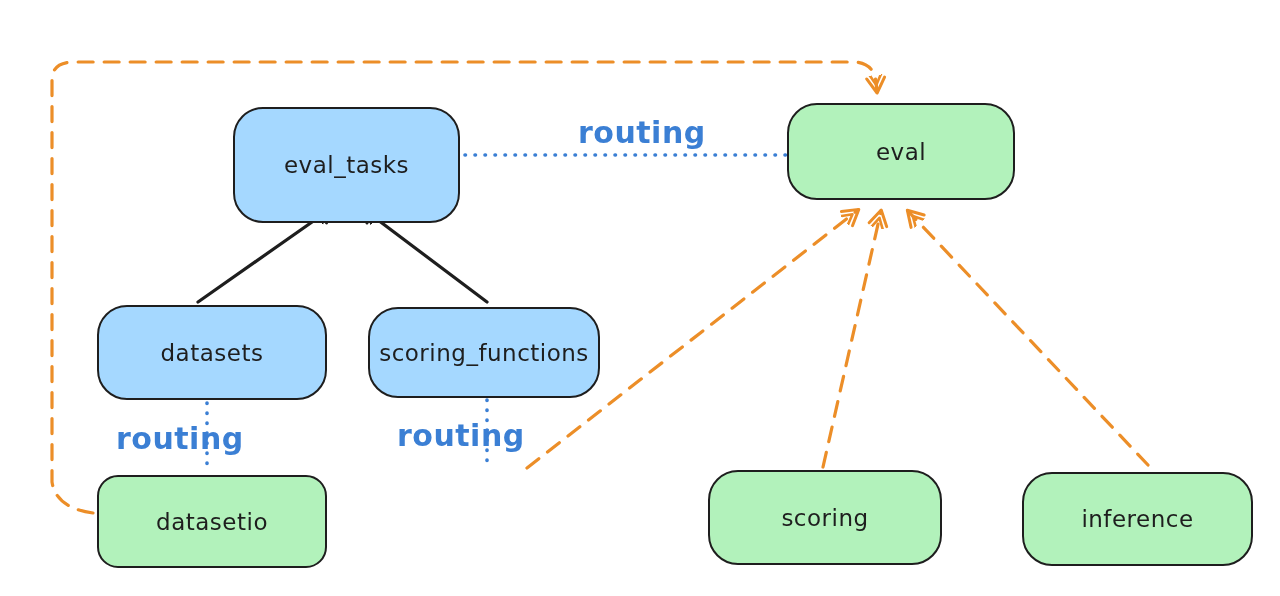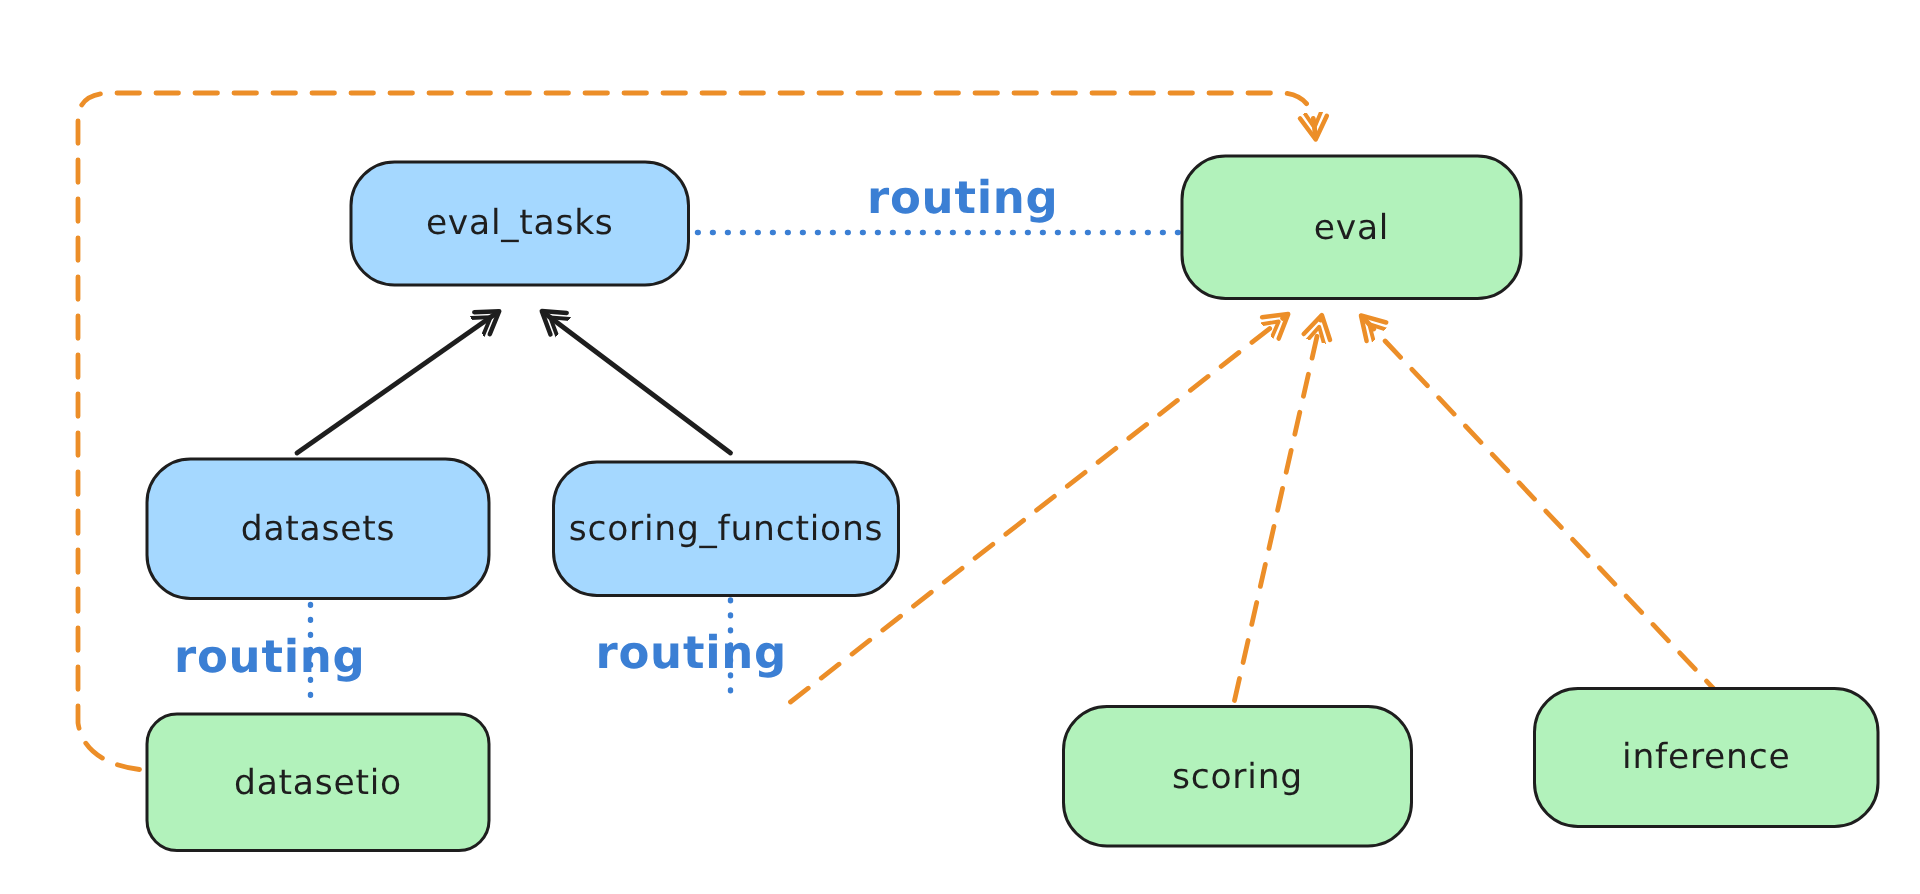--- a/index.html
+++ b/index.html
@@ -67,21 +67,21 @@
     <path d="M465 155 L786 155" fill="none" stroke="#3b7fd4" stroke-width="3.6" stroke-linecap="round" stroke-dasharray="0.5 9.5"></path>
     <path d="M207 403 L207 472" fill="none" stroke="#3b7fd4" stroke-width="3.6" stroke-linecap="round" stroke-dasharray="0.5 9.5"></path>
     <path d="M487 400 L487 469" fill="none" stroke="#3b7fd4" stroke-width="3.6" stroke-linecap="round" stroke-dasharray="0.5 9.5"></path>
 
     <path d="M93 513 Q56 508 52 482 L52 80 Q52 62 74 62 L856 62 Q874 64 876 82 L877 92" fill="none" stroke="#ec8e28" stroke-width="3.2" stroke-linecap="round" stroke-dasharray="15 11" marker-end="url(#arrow-orange)"></path>
     <path d="M527 468 L858 210" fill="none" stroke="#ec8e28" stroke-width="3.2" stroke-linecap="round" stroke-dasharray="15 11" marker-end="url(#arrow-orange)"></path>
     <path d="M823 467 L881 211" fill="none" stroke="#ec8e28" stroke-width="3.2" stroke-linecap="round" stroke-dasharray="15 11" marker-end="url(#arrow-orange)"></path>
     <path d="M1148 465 L908 211" fill="none" stroke="#ec8e28" stroke-width="3.2" stroke-linecap="round" stroke-dasharray="15 11" marker-end="url(#arrow-orange)"></path>
   </svg>
 
-  <div class="node blue" style="left:233px; top:107px; width:227px; height:84px;">
+  <div class="node blue" style="left:233px; top:107px; width:227px; height:116px;">
     <span>eval_tasks</span>
   </div>
 
   <div class="node green" style="left:787px; top:103px; width:228px; height:97px;">
     <span>eval</span>
   </div>
 
   <div class="node blue" style="left:97px; top:305px; width:230px; height:95px;text-align:center;">
     <span>datasets</span>
   </div>
@@ -92,21 +92,21 @@
 
   <div class="node green" style="left:97px; top:475px; width:230px; height:93px;border-radius:21px;">
     <span>datasetio</span>
   </div>
 
 
   <div class="node green" style="left:708px; top:470px; width:234px; height:95px;">
     <span>scoring</span>
   </div>
 
-  <div class="node green" style="left:1022px; top:458px; width:231px; height:94px;">
+  <div class="node green" style="left:1022px; top:472px; width:231px; height:94px;">
     <span>inference</span>
   </div>
 
   <div class="edge-label" style="left:578px; top:115px;">routing</div>
 
   <div class="edge-label" style="left:116px; top:421px;">routing</div>
 
   <div class="edge-label" style="left:397px; top:418px;">routing</div>
 
 </div>

